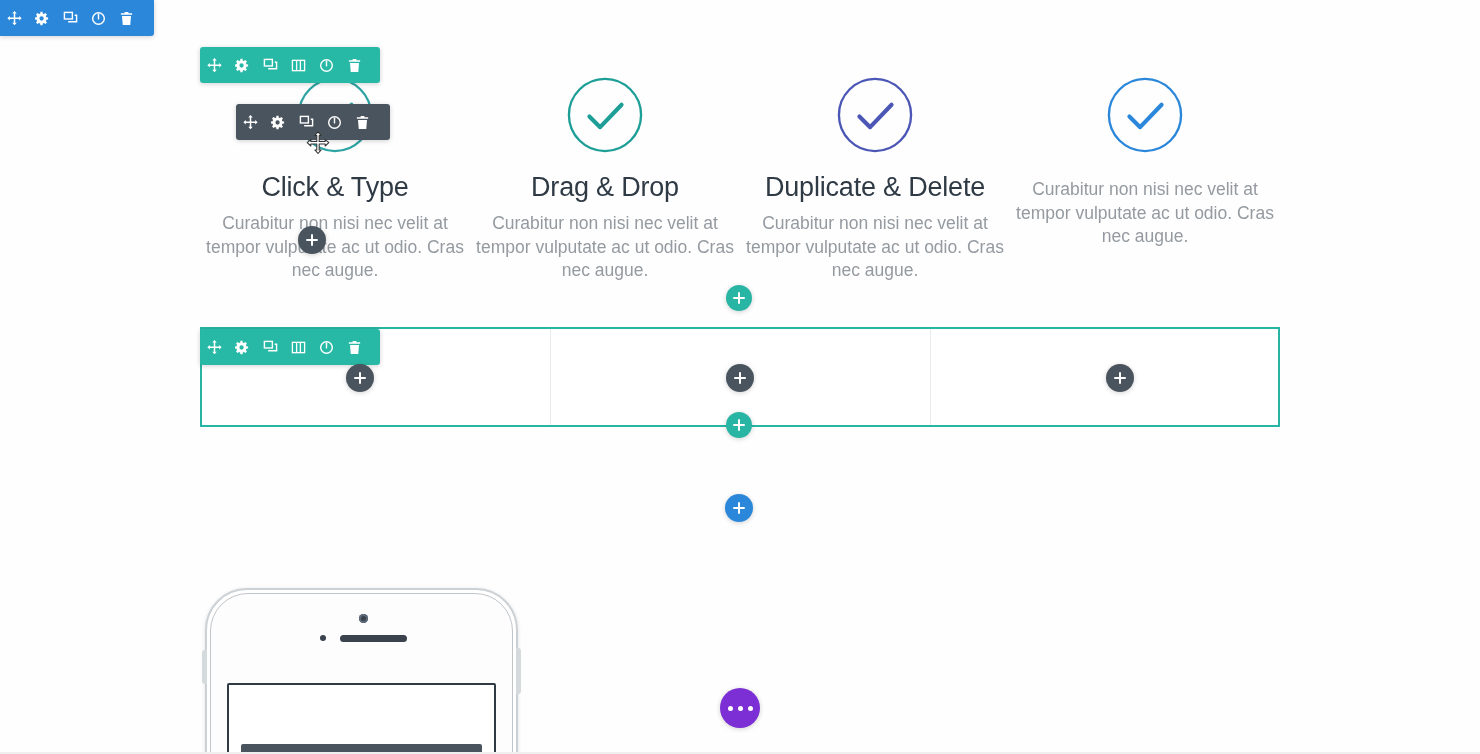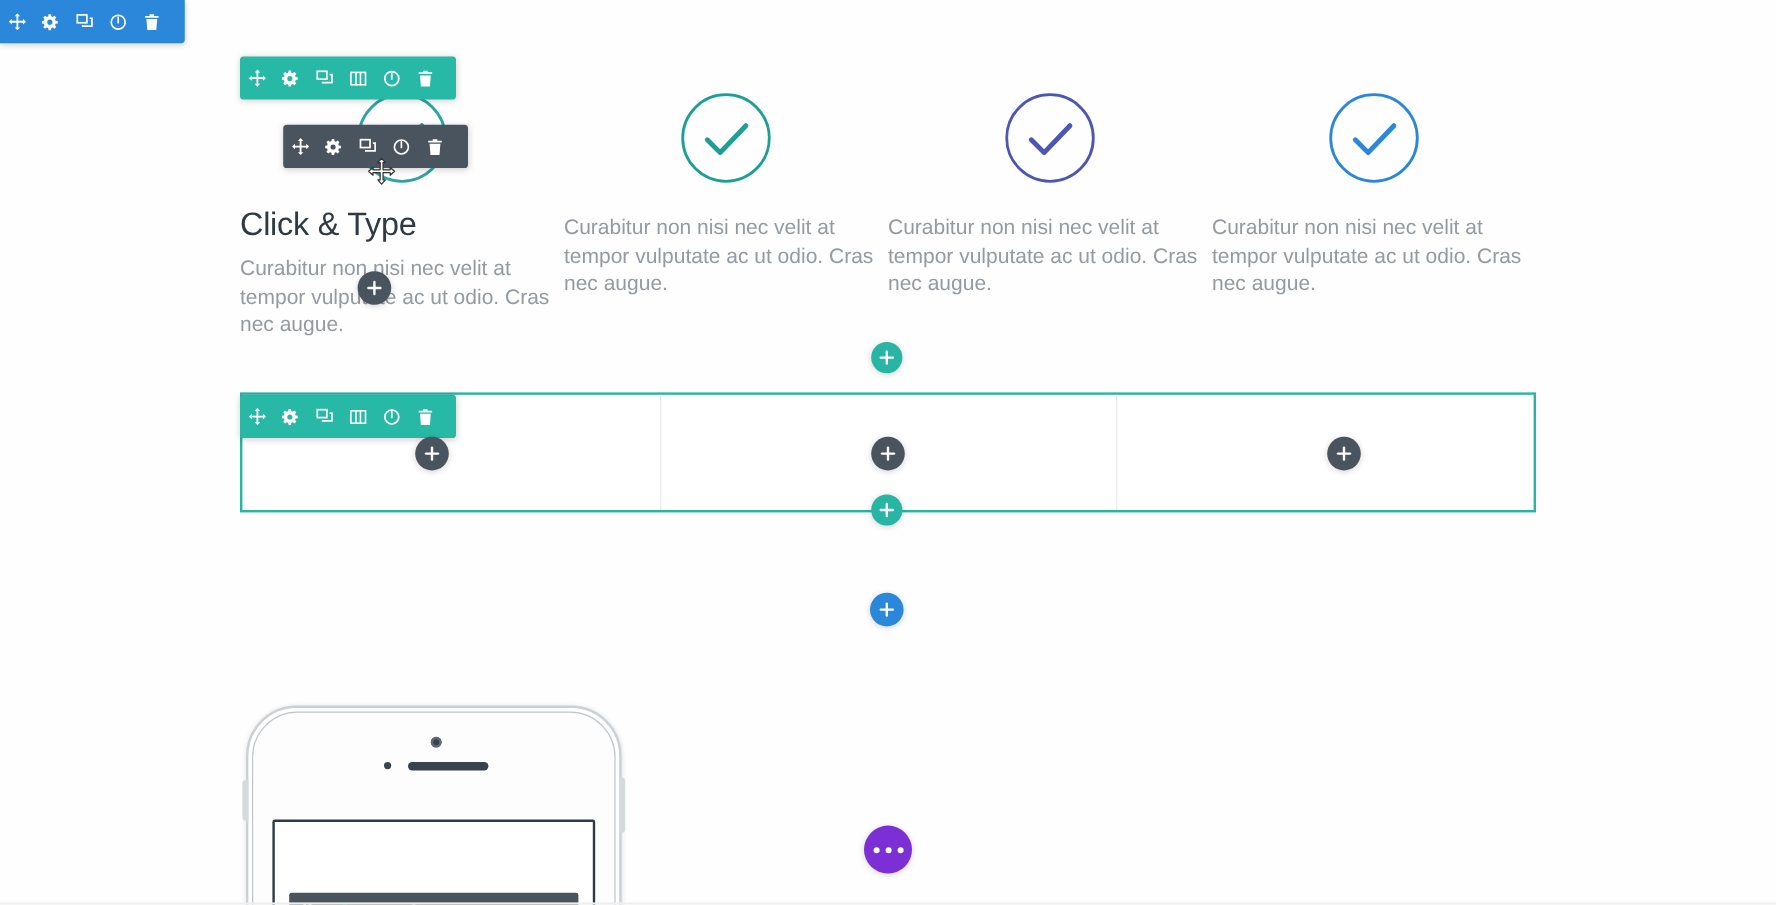--- a/index.html
+++ b/index.html
@@ -42,21 +42,21 @@
   .circ .plus:after{top:0;left:5px;width:2px;height:12px;}
   .c-dark{background:#4a545e;}
   .c-teal{background:#29b5a4;}
   .c-blue{background:#2b87da;}
   .c-purple{background:#7b2fd4;}
   .dots{display:flex;gap:5px;}
   .dots i{width:5px;height:5px;border-radius:50%;background:#fff;display:block;}
 
   
   .blurbs{position:absolute;left:200px;top:60px;width:1080px;display:flex;}
-  .blurb{width:270px;position:relative;}
+  .blurb{width:270px;text-align:center;position:relative;}
   .blurb .icowrap{height:110px;display:flex;align-items:center;justify-content:center;}
   .blurb h4{
     margin:0;font-weight:400;font-size:27px;line-height:34px;
     color:#2f3a45;letter-spacing:-.2px;
   }
   .blurb p{
     margin:8px 0 0;font-size:17.5px;line-height:23.5px;color:#949aa0;
   }
 
   
@@ -173,30 +173,32 @@
       <p>Curabitur non nisi nec velit at tempor vulputate ac ut odio. Cras nec augue.</p>
     </div>
 
     <div class="blurb">
       <div class="icowrap">
         <svg width="78" height="78" viewBox="0 0 80 80">
           <circle cx="40" cy="40" r="37" fill="none" stroke="#1d9e96" stroke-width="2.4"></circle>
           <path d="M24 41.5l11 11 22-23" fill="none" stroke="#1d9e96" stroke-width="4.2" stroke-linecap="round" stroke-linejoin="round"></path>
         </svg>
       </div>
+      <h4>Drag &amp; Drop</h4>
       <p>Curabitur non nisi nec velit at tempor vulputate ac ut odio. Cras nec augue.</p>
     </div>
 
     <div class="blurb">
       <div class="icowrap">
         <svg width="78" height="78" viewBox="0 0 80 80">
           <circle cx="40" cy="40" r="37" fill="none" stroke="#4b56b5" stroke-width="2.4"></circle>
           <path d="M24 41.5l11 11 22-23" fill="none" stroke="#4b56b5" stroke-width="4.2" stroke-linecap="round" stroke-linejoin="round"></path>
         </svg>
       </div>
+      <h4>Duplicate &amp; Delete</h4>
       <p>Curabitur non nisi nec velit at tempor vulputate ac ut odio. Cras nec augue.</p>
     </div>
 
     <div class="blurb">
       <div class="icowrap">
         <svg width="78" height="78" viewBox="0 0 80 80">
           <circle cx="40" cy="40" r="37" fill="none" stroke="#2b87da" stroke-width="2.4"></circle>
           <path d="M24 41.5l11 11 22-23" fill="none" stroke="#2b87da" stroke-width="4.2" stroke-linecap="round" stroke-linejoin="round"></path>
         </svg>
       </div>

